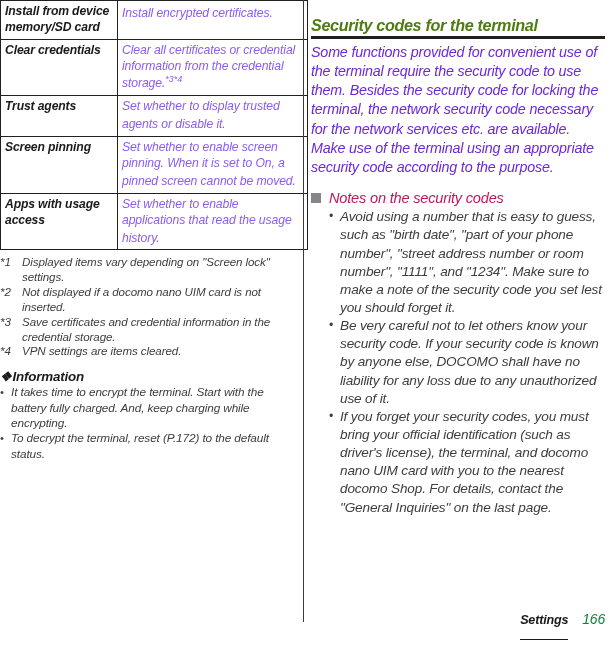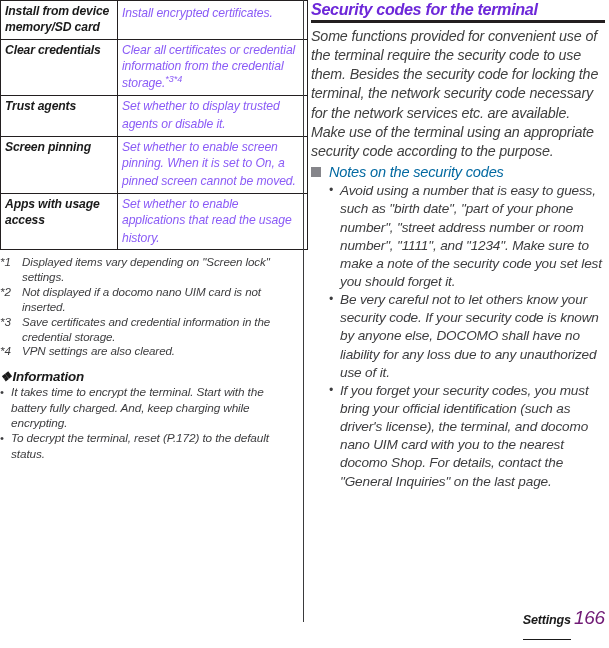--- a/index.html
+++ b/index.html
@@ -135,44 +135,45 @@
     line-height: 1.40;
   }
   .info-body {
     flex: 1 1 auto;
   }
 
   
   .sec-title {
     font-size: 16.2px;
     font-weight: bold;
-    color: #6d28d9;
+    color: #4d7c0f;
     letter-spacing: -0.35px;
     line-height: 1.12;
     padding-bottom: 1px;
+    margin-top: 16px;
   }
   .sec-rule {
     height: 2.6px;
     background: #231f20;
     width: 294px;
     margin-top: 1px;
     margin-bottom: 4px;
   }
   .sec-body {
     font-size: 14.3px;
-    color: #404040;
+    color: #6d28d9;
     line-height: 1.345;
     letter-spacing: -0.18px;
   }
   .sub-head {
-    margin-top: 3px;
+    margin-top: 13px;
     display: flex;
     align-items: center;
     font-size: 14.6px;
-    color: #0369a1;
+    color: #be185d;
     letter-spacing: -0.2px;
   }
   .sq-marker {
     display: inline-block;
     width: 10px;
     height: 10px;
     background: #85858a;
     margin-right: 8px;
     flex: 0 0 10px;
   }
@@ -209,23 +210,23 @@
   }
   .footer-chapter {
     font-size: 12.6px;
     font-weight: bold;
     color: #1a1a1a;
     border-bottom: 1.6px solid #1a1a1a;
     padding-bottom: 12px;
     letter-spacing: -0.2px;
   }
   .footer-page {
-    font-size: 19px;
-    color: #701a75;
-    margin-left: 3px;
+    font-size: 14px;
+    color: #15803d;
+    margin-left: 14px;
     letter-spacing: -0.2px;
   }
 </style>
 </head>
 <body>
 
 <div class="page">
 
   <div class="col-left">
 
@@ -262,21 +263,21 @@
       <div class="fn-row">
         <div class="fn-mark">*2</div>
         <div class="fn-text">Not displayed if a docomo nano UIM card is not inserted.</div>
       </div>
       <div class="fn-row">
         <div class="fn-mark">*3</div>
         <div class="fn-text">Save certificates and credential information in the credential storage.</div>
       </div>
       <div class="fn-row">
         <div class="fn-mark">*4</div>
-        <div class="fn-text">VPN settings are also cleared.</div>
+        <div class="fn-text">VPN settings are items cleared.</div>
       </div>
     </div>
 
     <div class="info-head">
       <span class="info-diamond">❖</span>
       <span>Information</span>
     </div>
 
     <div class="info-list">
       <div class="info-item">

